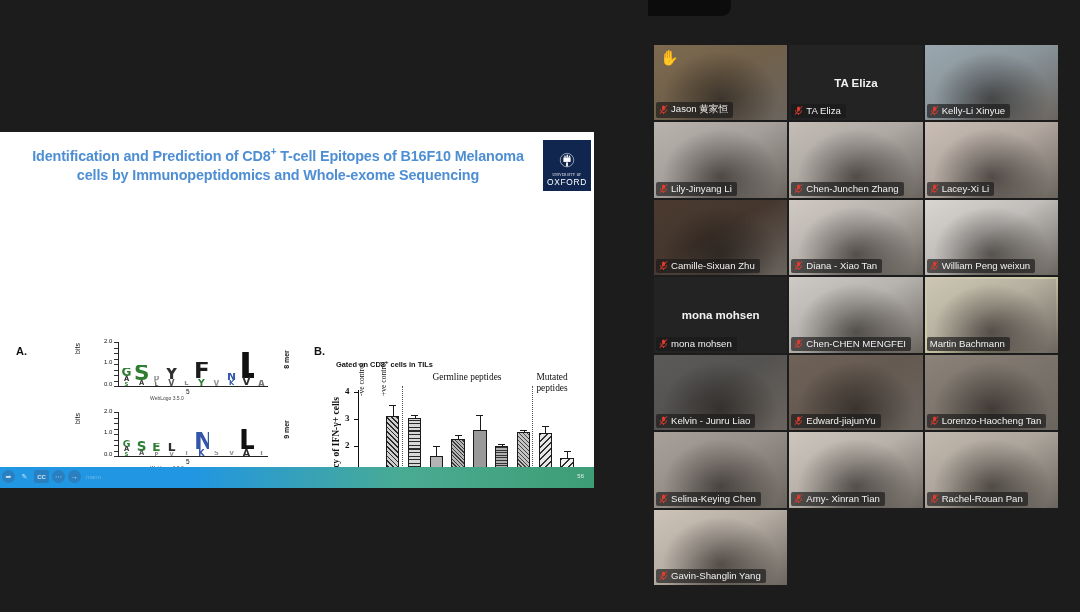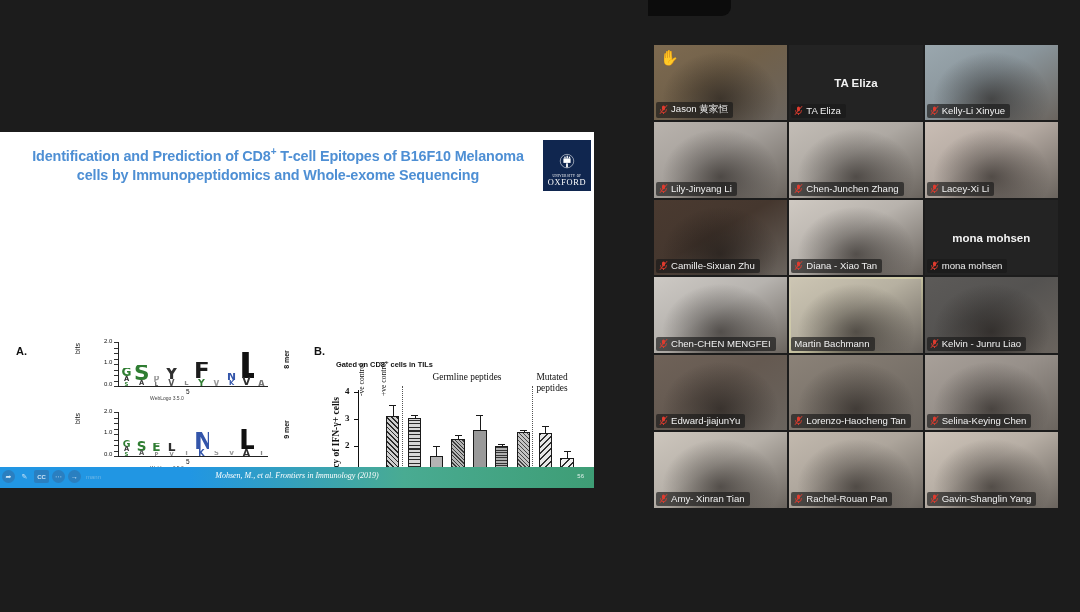--- a/index.html
+++ b/index.html
@@ -39,21 +39,21 @@
     position: absolute; right: 3px; top: 8px; width: 48px; height: 51px;
     background: #10264f; color: #fff;
     display: flex; flex-direction: column; align-items: center; justify-content: flex-end;
     padding-bottom: 4px;
   }
   .ox-crest {
     width: 18px; height: 20px; margin-bottom: 2px;
     display: block;
   }
   .ox-sub { font-size: 3.2px; letter-spacing: .4px; font-family: "Liberation Serif", serif; }
-  .ox-name { font-size: 8.4px; letter-spacing: .7px; font-family: Liberation Serif, serif; }
+  .ox-name { font-size: 8.4px; letter-spacing: .7px; font-family: Liberation Sans, sans-serif; }
 
   .panel-letter { position: absolute; font-weight: bold; font-size: 11px; color: #111; }
   #pa { left: 16px; top: 213px; }
   #pb { left: 314px; top: 213px; }
 
   
   .logo-panel { position: absolute; }
   #logo8 { left: 78px; top: 208px; width: 200px; height: 62px; }
   #logo9 { left: 78px; top: 278px; width: 200px; height: 62px; }
   .wl-axis { position: absolute; left: 40px; top: 2px; width: 1.2px; height: 44px; background: #222; }
@@ -347,21 +347,20 @@
 
       <div class="footer">
         <div class="footer-tools">
           <div class="ftool">➦</div>
           <div class="ftool" style="background:transparent">✎</div>
           <div class="ftool sq">CC</div>
           <div class="ftool">⋯</div>
           <div class="ftool">→</div>
           <span class="fname">mann</span>
         </div>
-        <div class="footer-cite">Mohsen, M., et al. Frontiers in Immunology (2019)</div>
         <div class="footer-num">56</div>
       </div>
 
     </div>
   </div>
 
   <div class="grid" id="grid">
       <div class="tile">
         <div class="tile-video" style="background:linear-gradient(150deg,#7d6a50 0%,#7d6a50dd 45%,#6a645e 100%)"></div>
         <div class="gradtop" style="background:radial-gradient(ellipse at 50% 72%, rgba(20,16,14,.55) 0%, rgba(20,16,14,0) 62%)"></div>
@@ -460,20 +459,33 @@
           <svg class="mic-muted" viewBox="0 0 12 14">
             <rect x="4" y="1.5" width="4" height="6.5" rx="2" fill="#e03b2e"></rect>
             <path d="M2.2 6.4v1.1a3.8 3.8 0 0 0 7.6 0V6.4" fill="none" stroke="#e03b2e" stroke-width="1.1"></path>
             <rect x="5.4" y="10.6" width="1.2" height="2.4" fill="#e03b2e"></rect>
             <line x1="1.2" y1="12.8" x2="10.8" y2="1.2" stroke="#e03b2e" stroke-width="1.3"></line>
           </svg>
           <span>Diana - Xiao Tan</span>
         </div>
       </div>
       <div class="tile">
+        <div class="tile-video" style="background:linear-gradient(150deg,#d8d5d1 0%,#d8d5d1dd 45%,#6a645e 100%)"></div>
+        <div class="gradtop" style="background:radial-gradient(ellipse at 50% 72%, rgba(20,16,14,.55) 0%, rgba(20,16,14,0) 62%)"></div>
+        <div class="namebar">
+          <svg class="mic-muted" viewBox="0 0 12 14">
+            <rect x="4" y="1.5" width="4" height="6.5" rx="2" fill="#e03b2e"></rect>
+            <path d="M2.2 6.4v1.1a3.8 3.8 0 0 0 7.6 0V6.4" fill="none" stroke="#e03b2e" stroke-width="1.1"></path>
+            <rect x="5.4" y="10.6" width="1.2" height="2.4" fill="#e03b2e"></rect>
+            <line x1="1.2" y1="12.8" x2="10.8" y2="1.2" stroke="#e03b2e" stroke-width="1.3"></line>
+          </svg>
+          <span>William Peng weixun</span>
+        </div>
+      </div>
+      <div class="tile">
         <div class="tile-name-center">mona mohsen</div>
         <div class="namebar">
           <svg class="mic-muted" viewBox="0 0 12 14">
             <rect x="4" y="1.5" width="4" height="6.5" rx="2" fill="#e03b2e"></rect>
             <path d="M2.2 6.4v1.1a3.8 3.8 0 0 0 7.6 0V6.4" fill="none" stroke="#e03b2e" stroke-width="1.1"></path>
             <rect x="5.4" y="10.6" width="1.2" height="2.4" fill="#e03b2e"></rect>
             <line x1="1.2" y1="12.8" x2="10.8" y2="1.2" stroke="#e03b2e" stroke-width="1.3"></line>
           </svg>
           <span>mona mohsen</span>
         </div>

